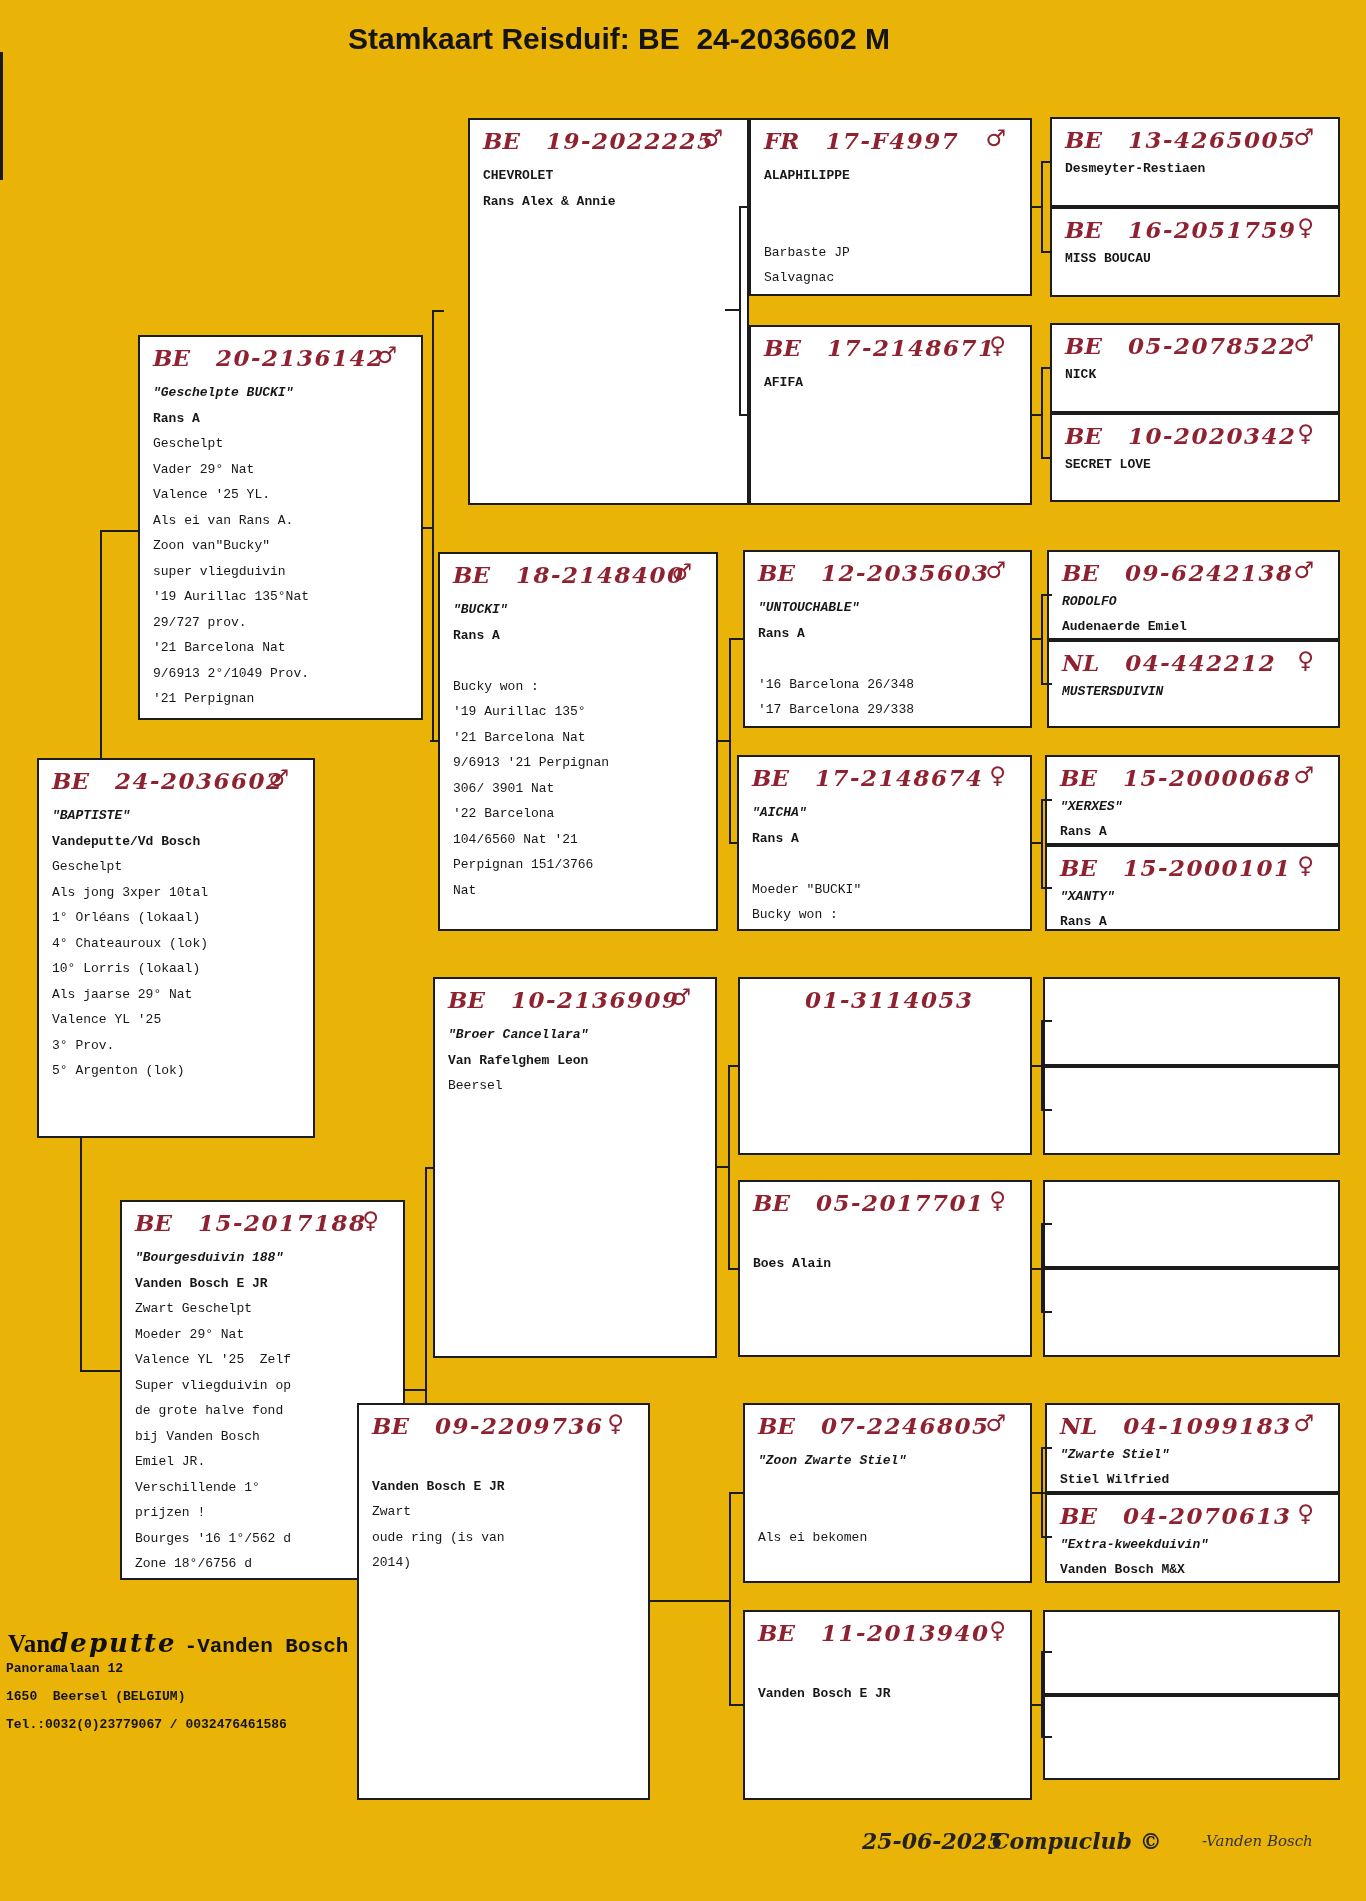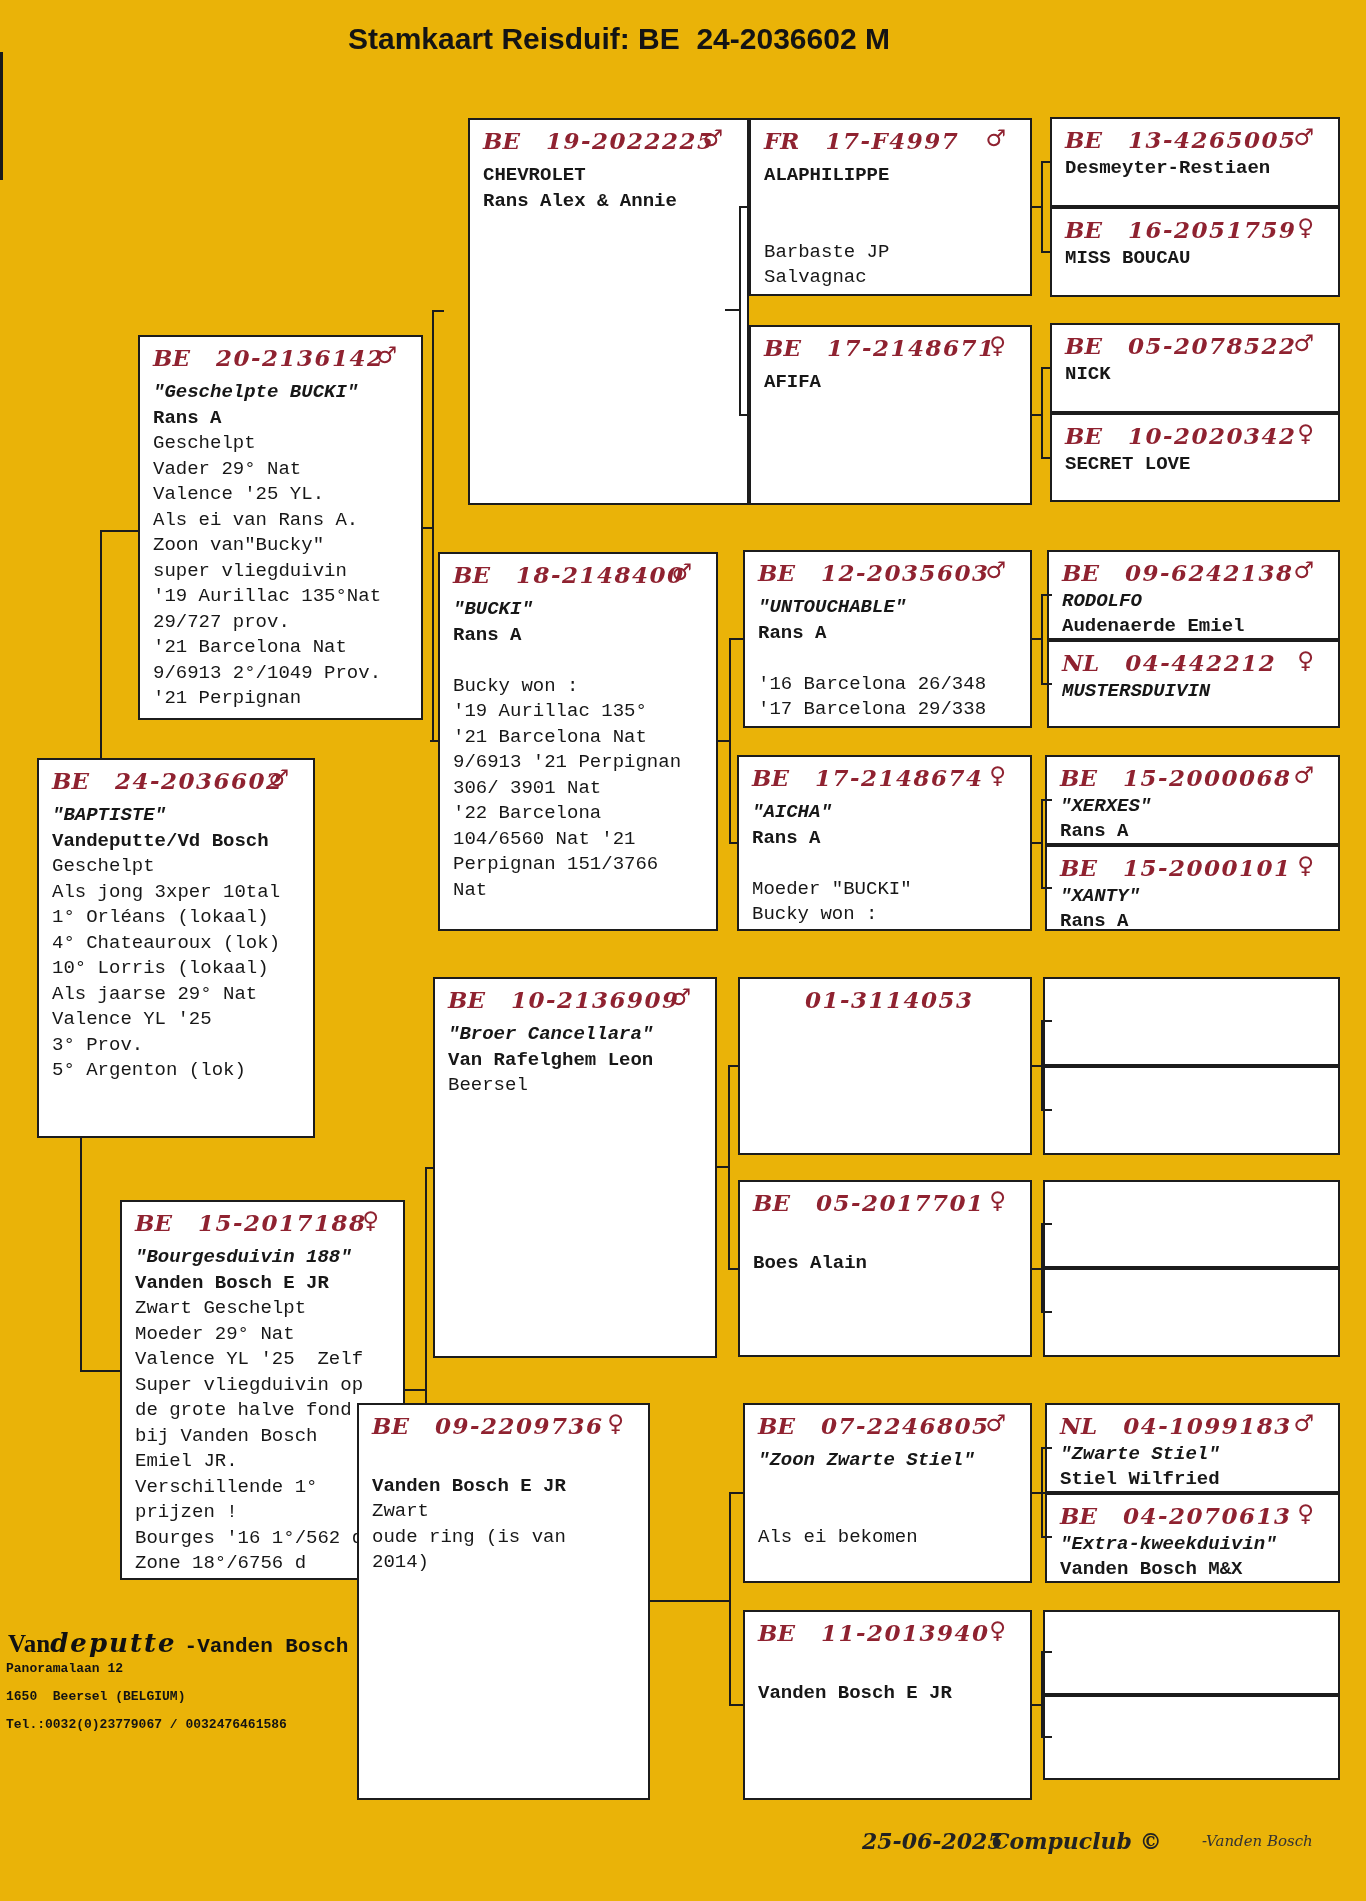--- a/index.html
+++ b/index.html
@@ -9,21 +9,21 @@
          font-weight:bold;font-size:30px;color:#141414;white-space:pre;}
   .pbox{position:absolute;border:2px solid #1c1c1c;background:#fff;box-sizing:border-box;}
   .hd{position:relative;padding:7px 10px 0 13px;white-space:nowrap;}
   .rc{font-family:"DejaVu Serif","Liberation Serif",serif;font-style:italic;font-weight:bold;
       font-size:23px;color:#8f2230;}
   .rn{font-family:"DejaVu Serif","Liberation Serif",serif;font-style:italic;font-weight:bold;
       font-size:23px;color:#8f2230;margin-left:26px;letter-spacing:1.5px;}
   .rn.noc{margin-left:52px;}
   .sx{position:absolute;right:24px;top:5px;font-size:23px;font-weight:bold;color:#8f2230;
       font-family:"DejaVu Sans",sans-serif;}
-  .bd{padding:9px 6px 0 13px;font-size:19px;line-height:25.5px;color:#171717;font-weight:500;}
+  .bd{padding:9px 6px 0 13px;font-size:13px;line-height:25.5px;color:#171717;font-weight:500;}
   .small .bd{padding-top:3px;line-height:25px;}
   .ln{min-height:25.5px;white-space:pre;}
   .small .ln{min-height:25px;}
   .ln.nick{font-weight:bold;font-style:italic;}
   .ln.name{font-weight:bold;}
   .conn{position:absolute;background:#1c1c1c;}
   .loft{position:absolute;left:8px;top:1628px;white-space:nowrap;color:#111;}
   .lp{font-family:"Liberation Serif",serif;font-weight:bold;font-size:25px;}
   .ls{font-family:"DejaVu Serif",serif;font-style:italic;font-weight:bold;font-size:26px;letter-spacing:2px;}
   .lsf{font-family:"Liberation Mono",monospace;font-weight:bold;font-size:21px;margin-left:8px;}

